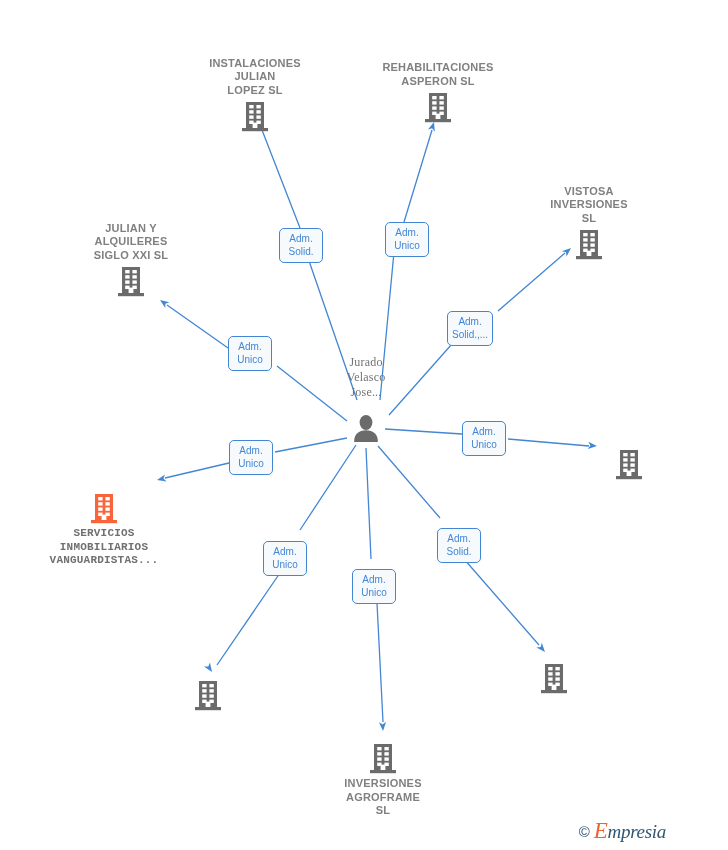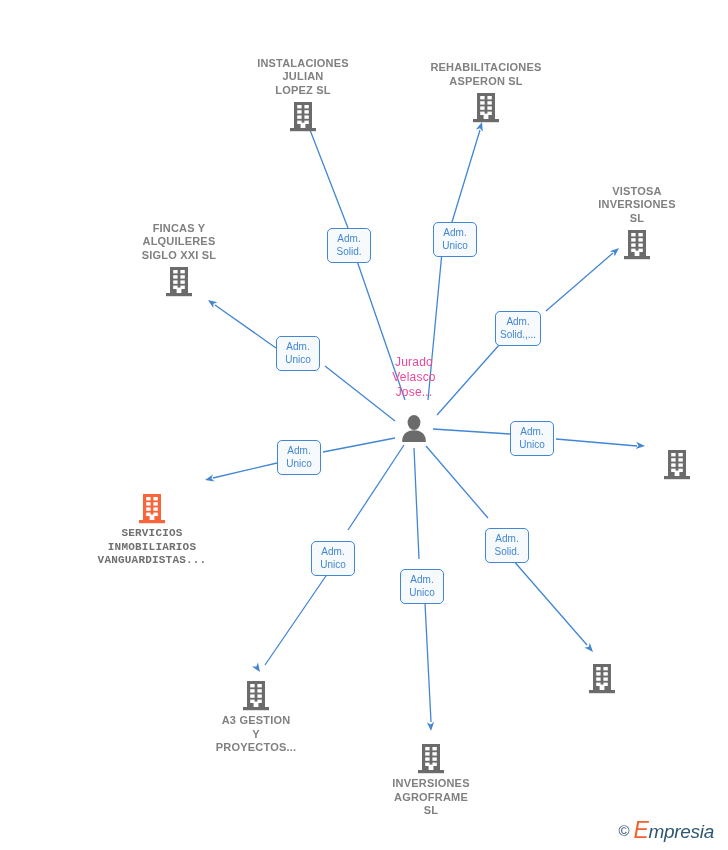--- a/index.html
+++ b/index.html
@@ -9,21 +9,20 @@
   }
   body {
     font-family: "Liberation Sans", sans-serif;
   }
   #graph-canvas {
     position: relative;
     width: 676px;
     height: 850px;
     background: #ffffff;
     overflow: hidden;
-    margin-left: 48px;
   }
   #edge-layer {
     position: absolute;
     left: 0;
     top: 0;
     width: 728px;
     height: 850px;
   }
   .node {
     position: absolute;
@@ -37,22 +36,23 @@
     color: #808080;
     letter-spacing: 0.2px;
     white-space: pre-line;
   }
   .node-company .node-label {
     font-weight: bold;
   }
   .node-person .node-label {
     font-weight: normal;
     font-size: 12px;
-    color: #ec4899;
+    color: #737373;
     line-height: 15px;
+    font-family: Liberation Serif, serif;
   }
   .icon-wrap {
     display: block;
     line-height: 0;
   }
   .node-label-above {
     margin-bottom: 3px;
   }
   .node-label-below {
     margin-top: 3px;
@@ -77,21 +77,21 @@
     bottom: 6px;
     display: flex;
     align-items: center;
     gap: 4px;
   }
   .wm-c {
     font-size: 15px;
     color: #2f4f6f;
   }
   .wm-text {
-    font-family: Liberation Sans, sans-serif;
+    font-family: Liberation Serif, serif;
     font-style: italic;
     font-size: 19px;
     color: #2f5771;
     letter-spacing: -0.3px;
   }
   .wm-text .wm-e {
     color: #f0642c;
     font-size: 23px;
   }
 </style>
@@ -175,21 +175,21 @@
               <rect x="15.4" y="10.2" width="4.4" height="3.4" fill="#ffffff"></rect>
               <rect x="8.2" y="15.4" width="4.4" height="3.4" fill="#ffffff"></rect>
               <rect x="15.4" y="15.4" width="4.4" height="3.4" fill="#ffffff"></rect>
               <rect x="8.2" y="20.6" width="4.4" height="3.4" fill="#ffffff"></rect>
               <rect x="15.4" y="20.6" width="4.4" height="3.4" fill="#ffffff"></rect>
               <rect x="11.6" y="22.6" width="4.8" height="5.4" fill="#ffffff"></rect>
             </g>
           </svg></span>
       </div>
       <div class="node node-company" style="left: 131px; top: 221.5px;">
-        <div class="node-label node-label-above">FINCAS Y
+        <div class="node-label node-label-above">JULIAN Y
 ALQUILERES
 SIGLO XXI SL</div>
         <span class="icon-wrap"><svg width="28" height="32" viewBox="0 0 28 32">
             <g fill="#6b6b6b">
               <rect x="5" y="2" width="18" height="26"></rect>
               <rect x="1" y="28" width="26" height="3.2"></rect>
               <rect x="8.2" y="5" width="4.4" height="3.4" fill="#ffffff"></rect>
               <rect x="15.4" y="5" width="4.4" height="3.4" fill="#ffffff"></rect>
               <rect x="8.2" y="10.2" width="4.4" height="3.4" fill="#ffffff"></rect>
               <rect x="15.4" y="10.2" width="4.4" height="3.4" fill="#ffffff"></rect>
@@ -247,23 +247,20 @@
               <rect x="15.4" y="5" width="4.4" height="3.4" fill="#ffffff"></rect>
               <rect x="8.2" y="10.2" width="4.4" height="3.4" fill="#ffffff"></rect>
               <rect x="15.4" y="10.2" width="4.4" height="3.4" fill="#ffffff"></rect>
               <rect x="8.2" y="15.4" width="4.4" height="3.4" fill="#ffffff"></rect>
               <rect x="15.4" y="15.4" width="4.4" height="3.4" fill="#ffffff"></rect>
               <rect x="8.2" y="20.6" width="4.4" height="3.4" fill="#ffffff"></rect>
               <rect x="15.4" y="20.6" width="4.4" height="3.4" fill="#ffffff"></rect>
               <rect x="11.6" y="22.6" width="4.8" height="5.4" fill="#ffffff"></rect>
             </g>
           </svg></span>
-        <div class="node-label node-label-below">A3 GESTION
-Y
-PROYECTOS...</div>
       </div>
       <div class="node node-company" style="left: 383px; top: 742px;">
         <span class="icon-wrap"><svg width="28" height="32" viewBox="0 0 28 32">
             <g fill="#6b6b6b">
               <rect x="5" y="2" width="18" height="26"></rect>
               <rect x="1" y="28" width="26" height="3.2"></rect>
               <rect x="8.2" y="5" width="4.4" height="3.4" fill="#ffffff"></rect>
               <rect x="15.4" y="5" width="4.4" height="3.4" fill="#ffffff"></rect>
               <rect x="8.2" y="10.2" width="4.4" height="3.4" fill="#ffffff"></rect>
               <rect x="15.4" y="10.2" width="4.4" height="3.4" fill="#ffffff"></rect>

